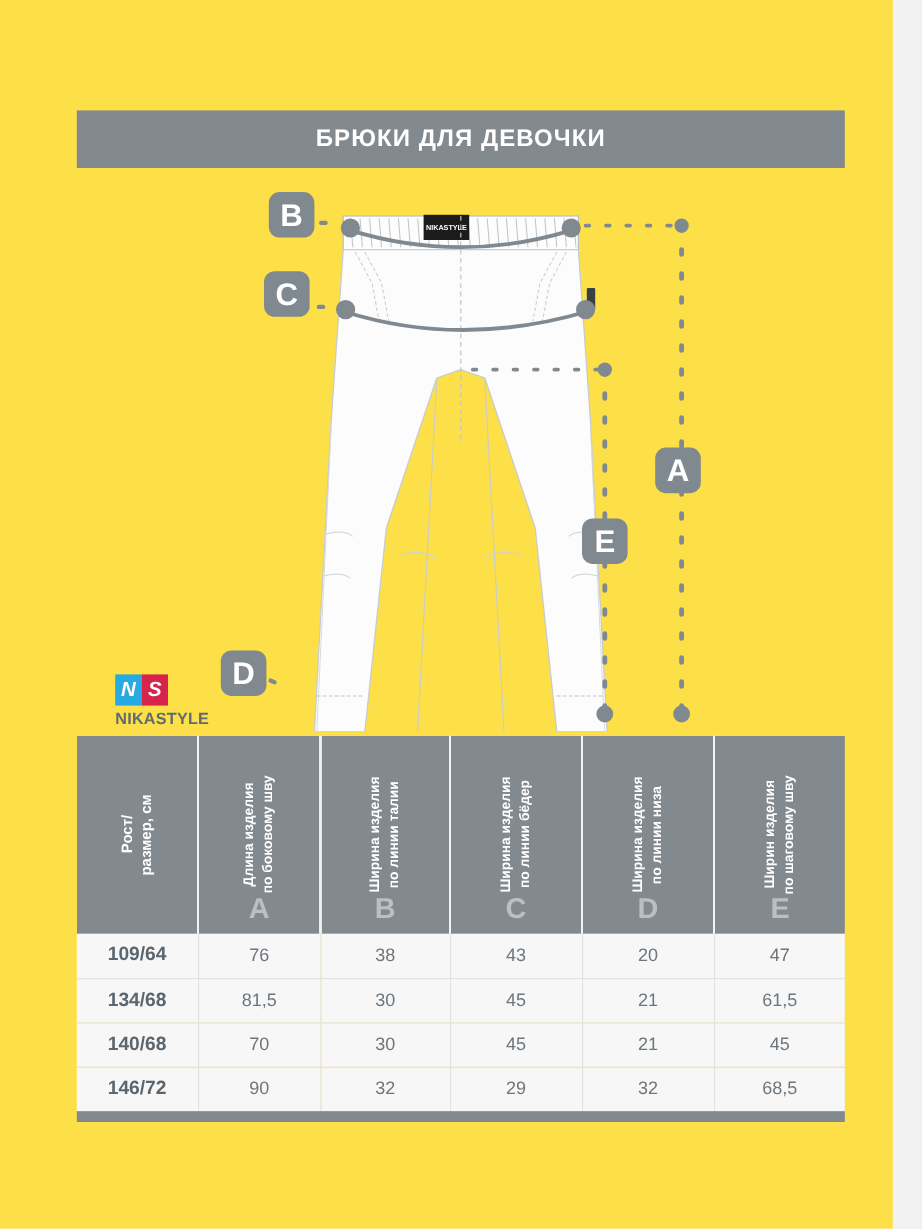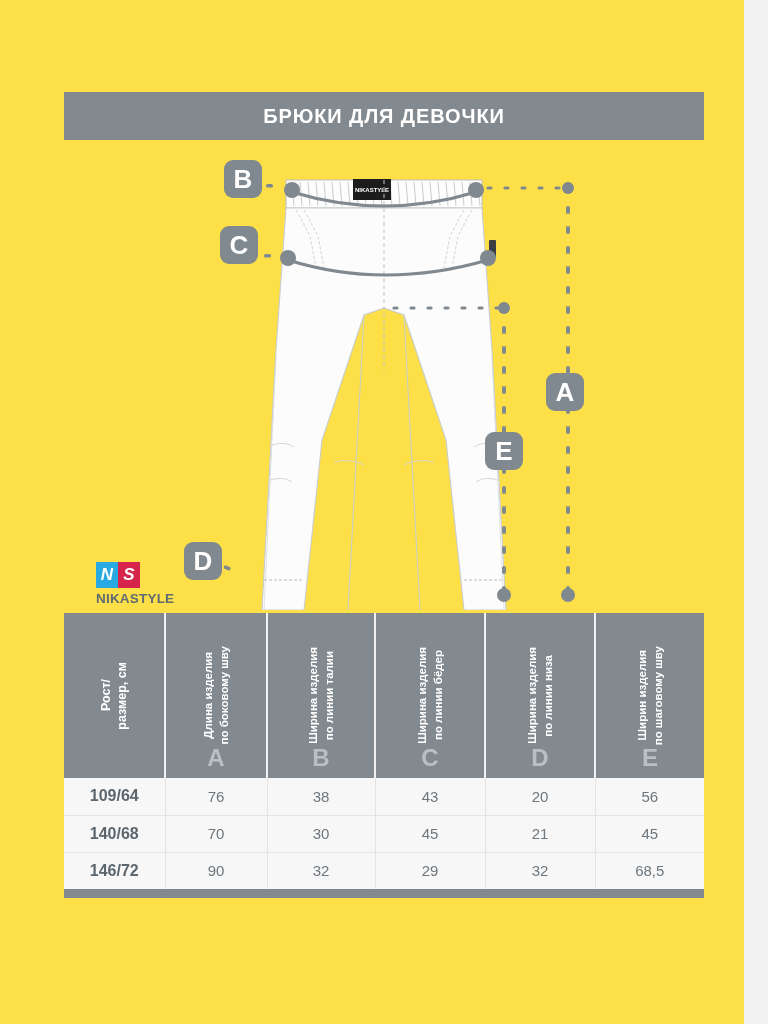--- a/index.html
+++ b/index.html
@@ -371,21 +371,29 @@
           </th>
         </tr>
       </thead>
       <tbody>
         <tr>
           <td class="rowlabel">109/64</td>
           <td>76</td>
           <td>38</td>
           <td>43</td>
           <td>20</td>
-          <td>56</td>
+          <td>47</td>
+        </tr>
+        <tr>
+          <td class="rowlabel">134/68</td>
+          <td>81,5</td>
+          <td>30</td>
+          <td>45</td>
+          <td>21</td>
+          <td>61,5</td>
         </tr>
         <tr>
           <td class="rowlabel">140/68</td>
           <td>70</td>
           <td>30</td>
           <td>45</td>
           <td>21</td>
           <td>45</td>
         </tr>
         <tr>

